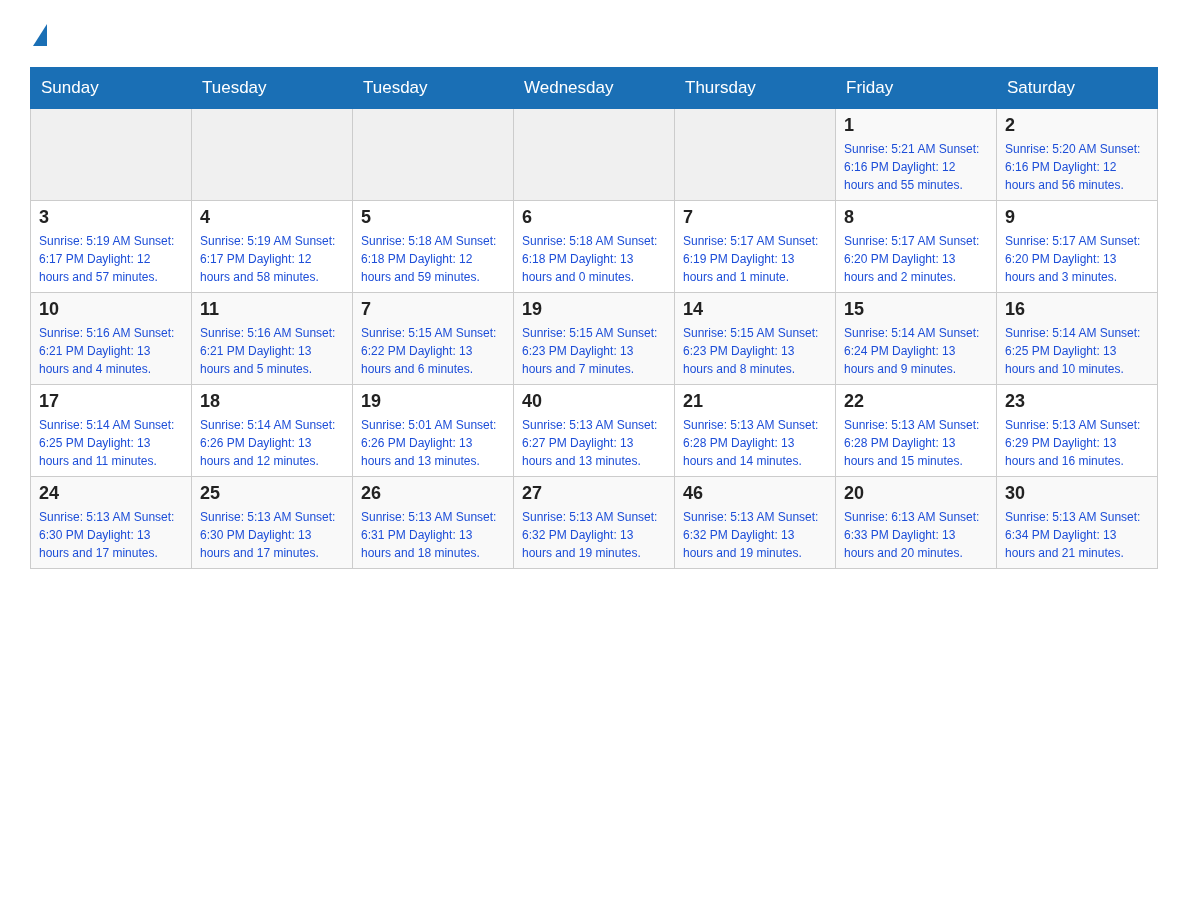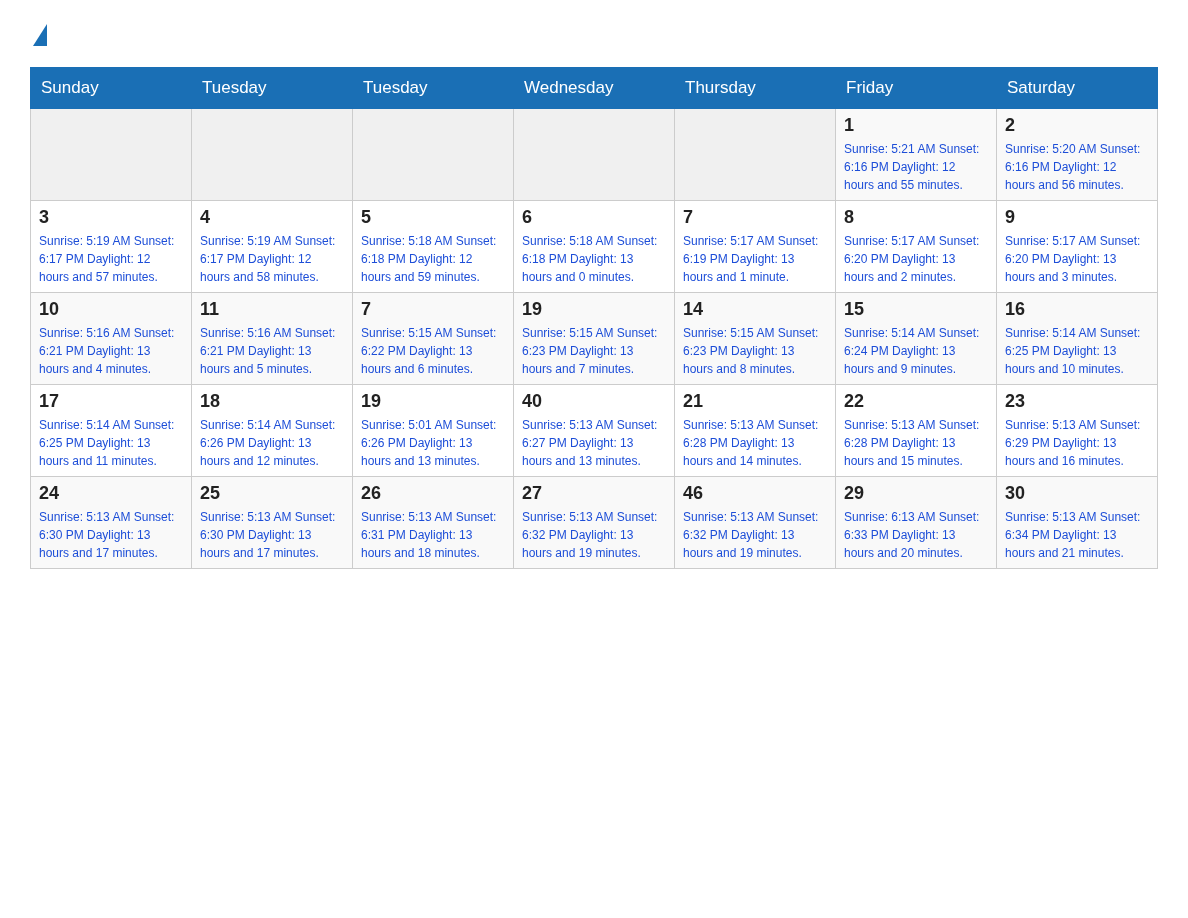--- a/index.html
+++ b/index.html
@@ -337,21 +337,21 @@
 and 19 minutes.</div>
         </td>
         <td>
           <span class="day-number">46</span>
           <div class="day-info">Sunrise: 5:13 AM
 Sunset: 6:32 PM
 Daylight: 13 hours
 and 19 minutes.</div>
         </td>
         <td>
-          <span class="day-number">29</span>
+          <span class="day-number">20</span>
           <div class="day-info">Sunrise: 6:13 AM
 Sunset: 6:33 PM
 Daylight: 13 hours
 and 20 minutes.</div>
         </td>
         <td>
           <span class="day-number">30</span>
           <div class="day-info">Sunrise: 5:13 AM
 Sunset: 6:34 PM
 Daylight: 13 hours

